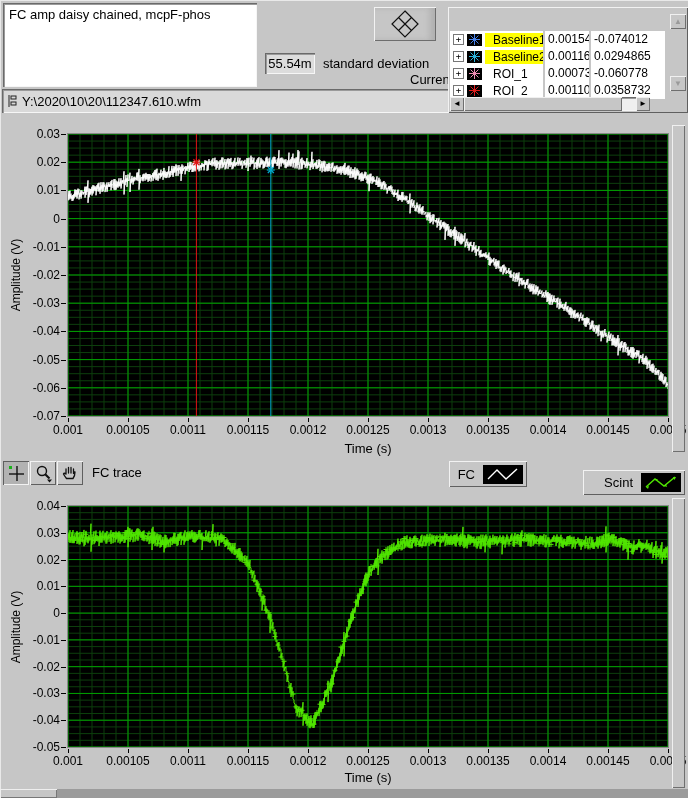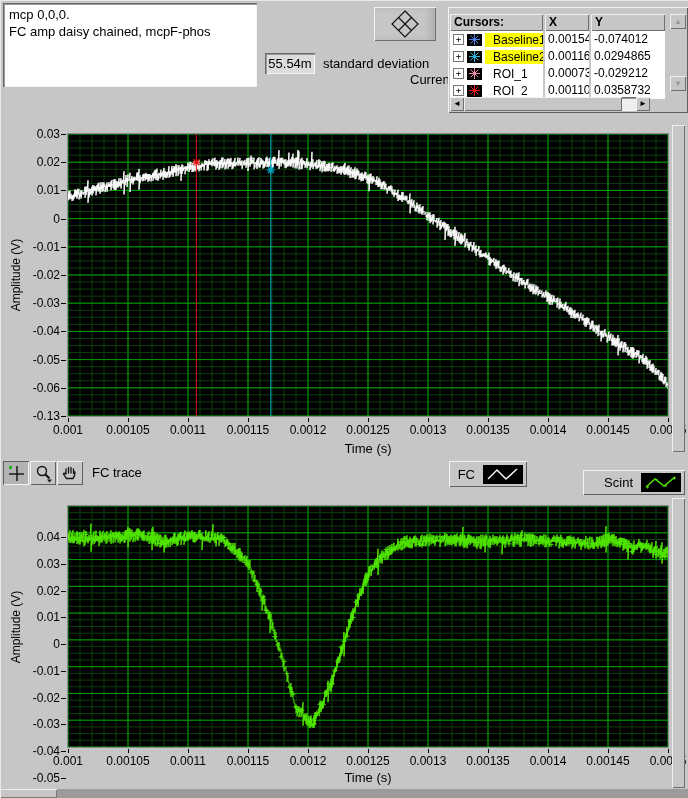--- a/index.html
+++ b/index.html
@@ -82,46 +82,48 @@
   .botbar{left:0;top:789px;width:688px;height:9px;background:#9b9b9b;}
   .botblock{left:0;top:789px;width:57px;height:9px;background:#c6c6c6;
     box-shadow:inset 1px 1px 0 #eee, inset -1px -1px 0 #777;}
 </style>
 </head>
 <body>
 
 <div class="screen">
 
   <div class="abs comment-box sunken">
-    <div>mcp 0,0,0.</div>
     <div>FC amp daisy chained, mcpF-phos</div>
   </div>
 
 
   <div class="abs diamond-btn">
     <svg width="30" height="30" viewBox="0 0 30 30">
       <polygon points="15,2 28,15 15,28 2,15" fill="none" stroke="#111" stroke-width="1.2"></polygon>
       <line x1="8.5" y1="8.5" x2="21.5" y2="21.5" stroke="#111" stroke-width="1.2"></line>
       <line x1="21.5" y1="8.5" x2="8.5" y2="21.5" stroke="#111" stroke-width="1.2"></line>
     </svg>
   </div>
 
   <div class="abs std-box sunken">
     <span>55.54m</span>
   </div>
   <div class="abs std-label">standard deviation</div>
   <div class="abs cwfm-label">Current Wfm</div>
 
+  <div class="abs path-bar sunken">
+    <svg width="12" height="14" style="margin-left:4px;flex:none">
+      <line x1="3" y1="1" x2="3" y2="13" stroke="#222" stroke-width="1"></line>
+      <rect x="5" y="2" width="5" height="3" fill="none" stroke="#222" stroke-width="1"></rect>
+      <rect x="5" y="8" width="5" height="3" fill="none" stroke="#222" stroke-width="1"></rect>
+    </svg>
+    <span class="txt">Y:\2020\10\20\112347.610.wfm</span>
+  </div>
 
   <div class="abs ctable">
-    <div class="thead">
-      <div class="hcell" style="width:93px">Cursors:</div>
-      <div class="hcell" style="width:44px">X</div>
-      <div class="hcell" style="width:74px">Y</div>
-    </div>
     <div class="trows">
         <div class="trow">
           <div class="ncell">
             <div class="plusbox">+</div>
             <span class="cicon">
               <svg width="11" height="11">
                 <g stroke="#4680e8" stroke-width="1">
                   <line x1="0" y1="5.5" x2="11" y2="5.5"></line>
                   <line x1="5.5" y1="0" x2="5.5" y2="11"></line>
                   <line x1="1.5" y1="1.5" x2="9.5" y2="9.5"></line>
@@ -161,21 +163,21 @@
                   <line x1="0" y1="5.5" x2="11" y2="5.5"></line>
                   <line x1="5.5" y1="0" x2="5.5" y2="11"></line>
                   <line x1="1.5" y1="1.5" x2="9.5" y2="9.5"></line>
                   <line x1="9.5" y1="1.5" x2="1.5" y2="9.5"></line>
                 </g>
               </svg>
             </span>
             <span class="cname">ROI_1</span>
           </div>
           <div class="xcell">0.000738</div>
-          <div class="ycell">-0.029212</div>
+          <div class="ycell">-0.060778</div>
         </div>
         <div class="trow">
           <div class="ncell">
             <div class="plusbox">+</div>
             <span class="cicon">
               <svg width="11" height="11">
                 <g stroke="#e01e1e" stroke-width="1">
                   <line x1="0" y1="5.5" x2="11" y2="5.5"></line>
                   <line x1="5.5" y1="0" x2="5.5" y2="11"></line>
                   <line x1="1.5" y1="1.5" x2="9.5" y2="9.5"></line>
@@ -216,21 +218,21 @@
         <div class="ylab" style="top: 134px; left: 4px;">-0.02</div>
         <div class="ydash" style="top: 141px; left: 61px;"></div>
         <div class="ylab" style="top: 162.2px; left: 4px;">-0.03</div>
         <div class="ydash" style="top: 169.2px; left: 61px;"></div>
         <div class="ylab" style="top: 190.4px; left: 4px;">-0.04</div>
         <div class="ydash" style="top: 197.4px; left: 61px;"></div>
         <div class="ylab" style="top: 218.6px; left: 4px;">-0.05</div>
         <div class="ydash" style="top: 225.6px; left: 61px;"></div>
         <div class="ylab" style="top: 246.8px; left: 4px;">-0.06</div>
         <div class="ydash" style="top: 253.8px; left: 61px;"></div>
-        <div class="ylab" style="top: 275px; left: 4px;">-0.13</div>
+        <div class="ylab" style="top: 275px; left: 4px;">-0.07</div>
         <div class="ydash" style="top: 282px; left: 61px;"></div>
       </div>
     <div class="plot" style="left: 68px; top: 134px; width: 600px; height: 282px;"><svg width="600" height="282">
           <line x1="0" y1="0" x2="0" y2="282" stroke="#0d3f0d" stroke-width="1"></line>
           <line x1="12.000000000000032" y1="0" x2="12.000000000000032" y2="282" stroke="#0d3f0d" stroke-width="1"></line>
           <line x1="24.000000000000064" y1="0" x2="24.000000000000064" y2="282" stroke="#0d3f0d" stroke-width="1"></line>
           <line x1="36.00000000000009" y1="0" x2="36.00000000000009" y2="282" stroke="#0d3f0d" stroke-width="1"></line>
           <line x1="48.00000000000013" y1="0" x2="48.00000000000013" y2="282" stroke="#0d3f0d" stroke-width="1"></line>
           <line x1="60.000000000000156" y1="0" x2="60.000000000000156" y2="282" stroke="#0d3f0d" stroke-width="1"></line>
           <line x1="72.00000000000018" y1="0" x2="72.00000000000018" y2="282" stroke="#0d3f0d" stroke-width="1"></line>
@@ -422,21 +424,21 @@
     <span class="chip">
       <svg width="34" height="15">
         <polyline points="2,12 11,4 20,11 31,2" fill="none" stroke-width="1.4" stroke="#50e600"></polyline>
         <path d="M2 12 l3 -1 l-1 3 Z M11 4 l3 0 l-2 2 Z M20 11 l2 -2 l1 3 Z M29 2 l3 0 l-1.5 3 Z" fill="#50e600"></path>
       </svg>
     </span>
   </div>
 
   <div>
     <div class="ylabel" style="left:16px;top:627px">Amplitude (V)</div>
-    <div class="yticks abs" style="left: 0px; top: 506px; width: 76px; height: 241px; margin-top: 31px;">
+    <div class="yticks abs" style="left: 0px; top: 506px; width: 76px; height: 241px;">
         <div class="ylab" style="top: -7px; left: 4px;">0.04</div>
         <div class="ydash" style="top: 0px; left: 61px;"></div>
         <div class="ylab" style="top: 19.7778px; left: 4px;">0.03</div>
         <div class="ydash" style="top: 26.7778px; left: 61px;"></div>
         <div class="ylab" style="top: 46.5556px; left: 4px;">0.02</div>
         <div class="ydash" style="top: 53.5556px; left: 61px;"></div>
         <div class="ylab" style="top: 73.3333px; left: 4px;">0.01</div>
         <div class="ydash" style="top: 80.3333px; left: 61px;"></div>
         <div class="ylab" style="top: 100.111px; left: 4px;">0</div>
         <div class="ydash" style="top: 107.111px; left: 61px;"></div>

